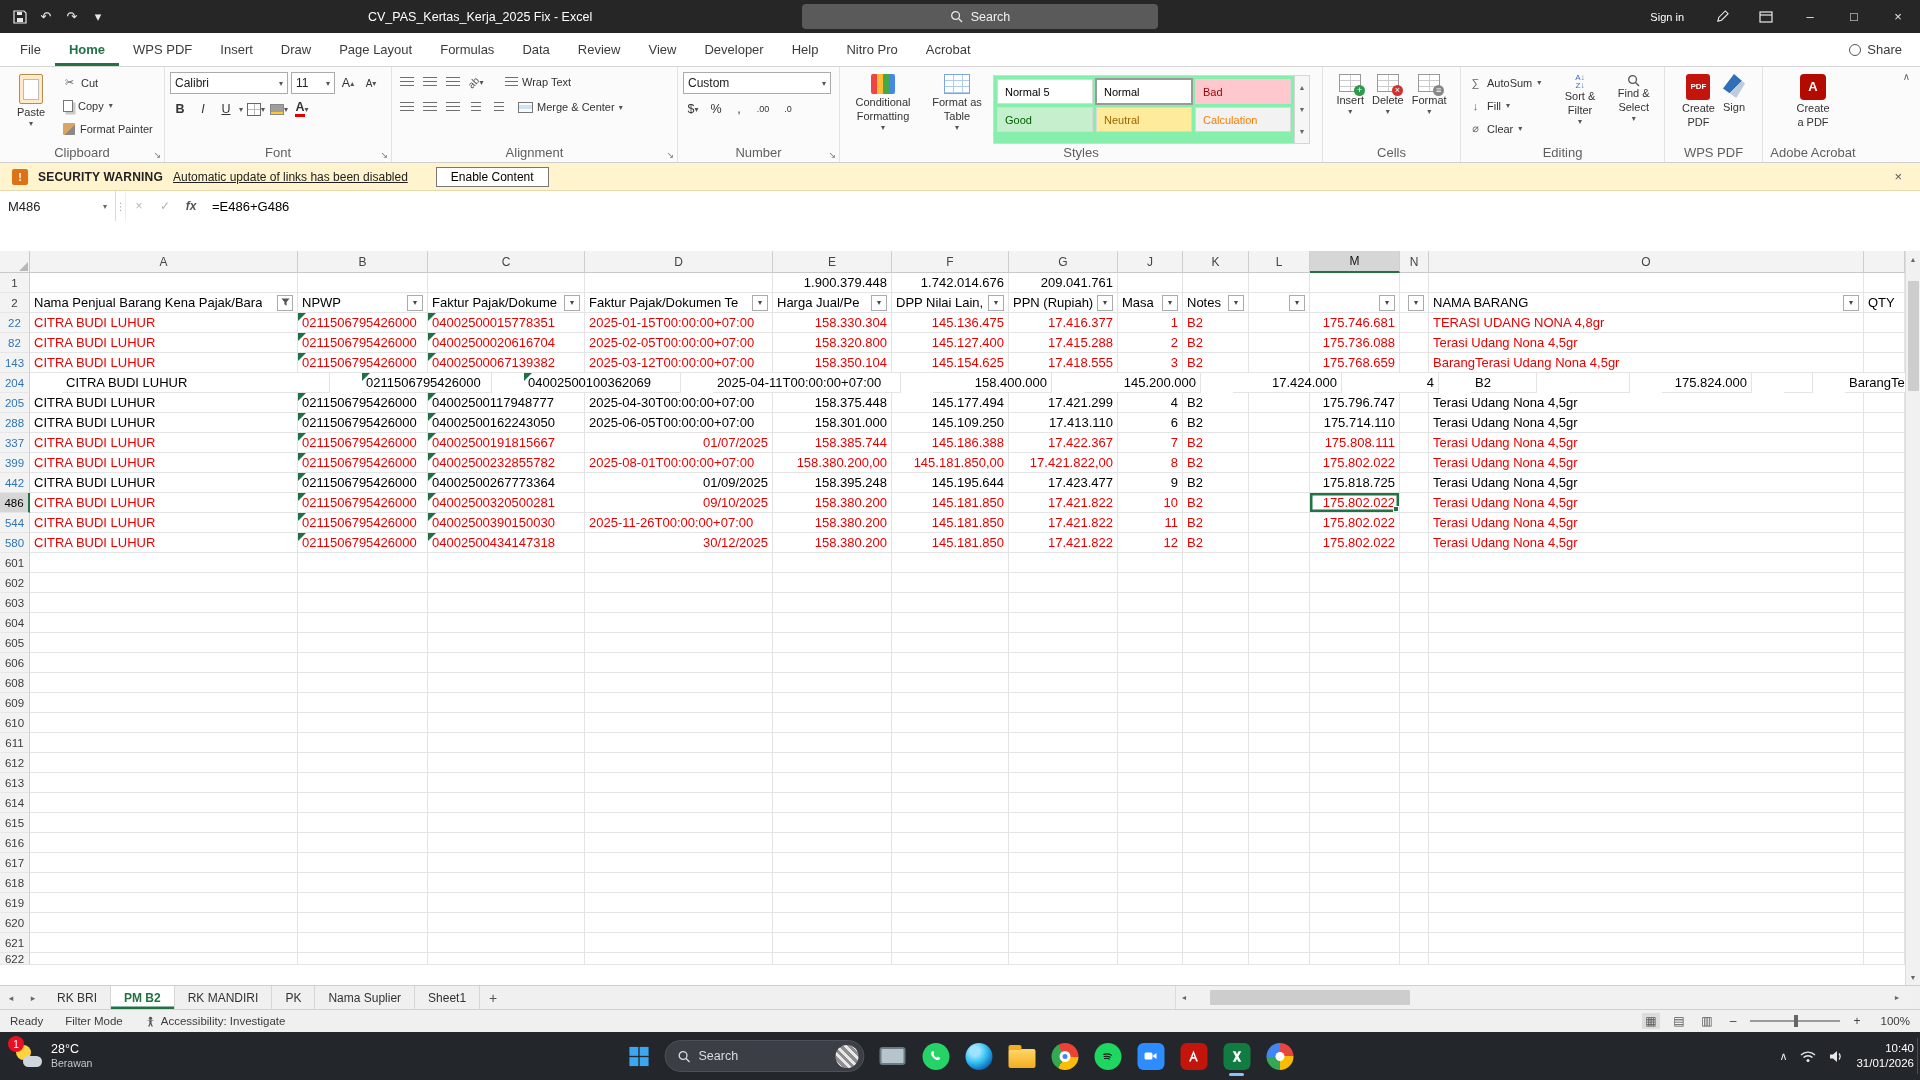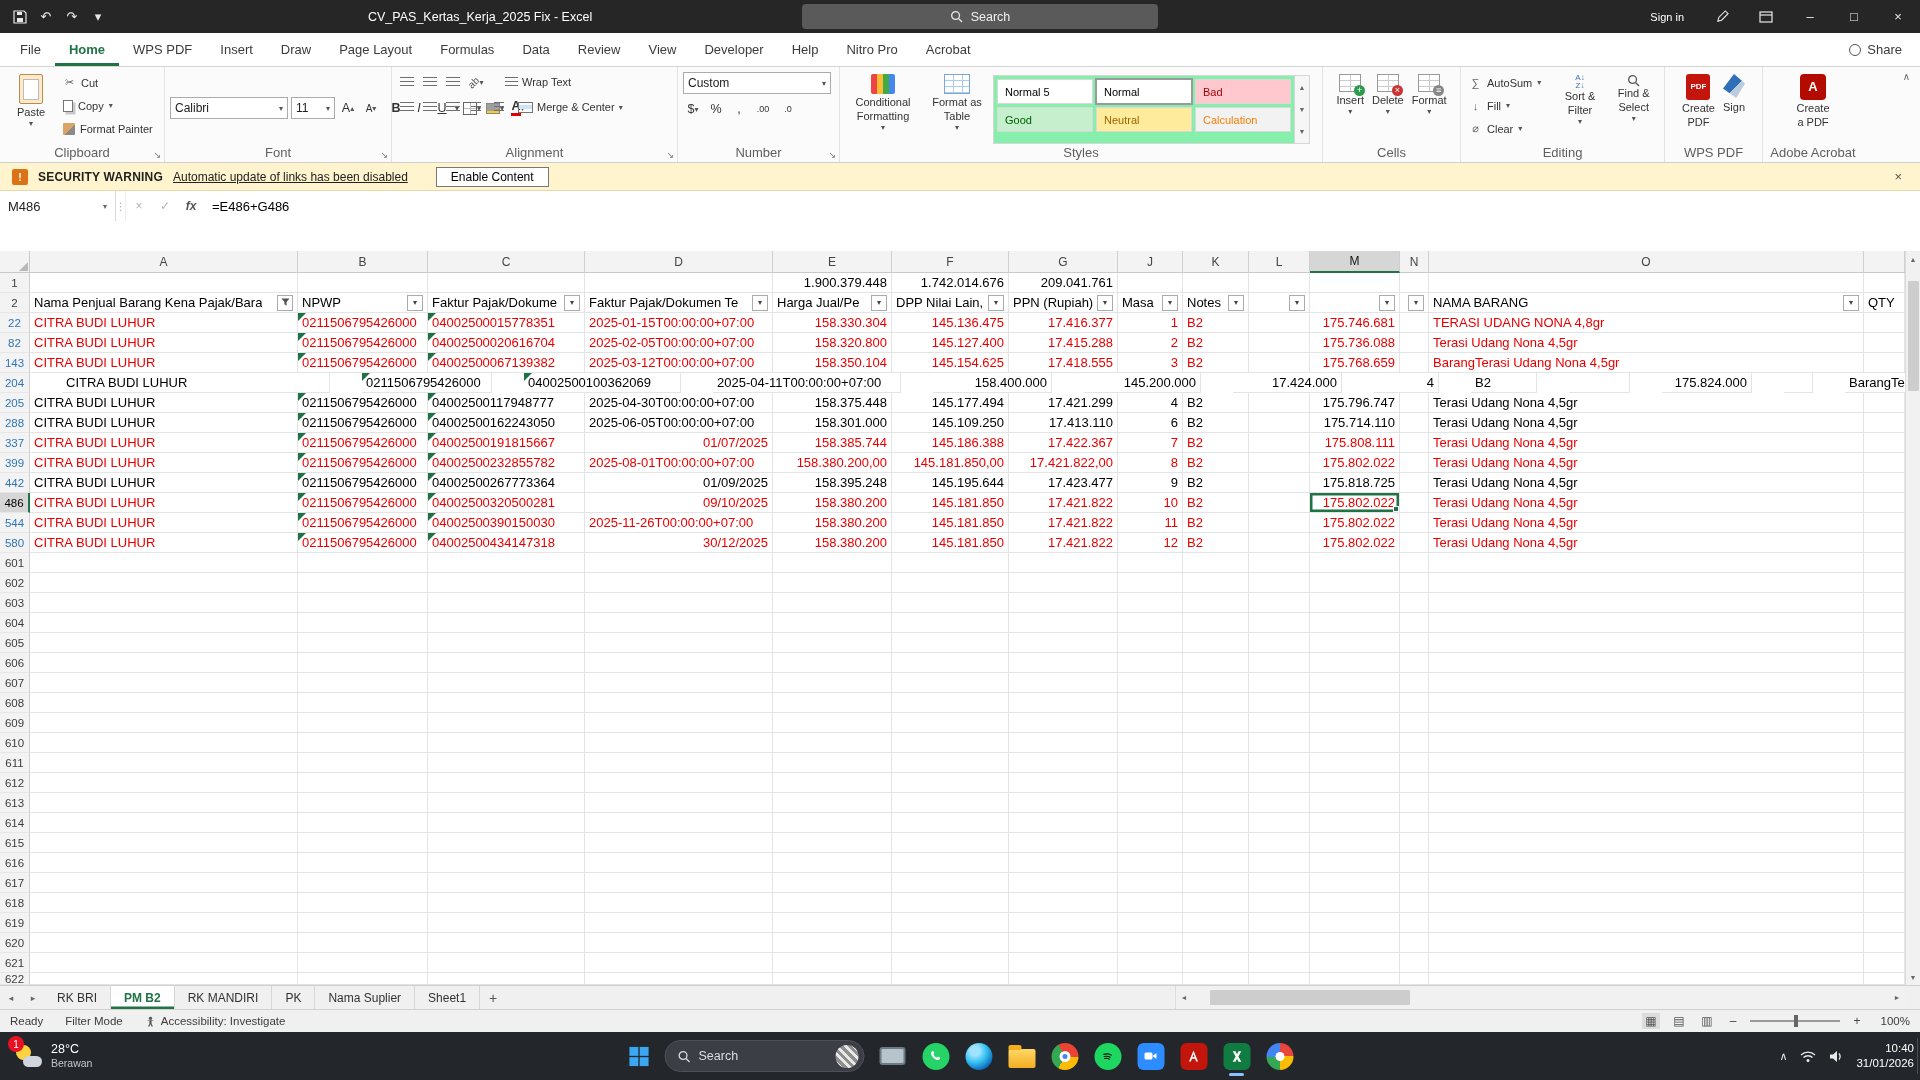--- a/index.html
+++ b/index.html
@@ -274,21 +274,21 @@
             <span class="ic-brush"></span>
             <span>Format Painter</span>
           </div>
       </div>
     </div>
     <div class="rglabel">Clipboard</div>
     <span class="launcher">↘</span>
   </div>
 
   <div class="rgroup" style="width:227px">
-    <div class="rgbody" style="flex-direction:row;gap:5px">
+    <div class="rgbody" style="flex-direction:column;gap:5px">
       <div class="frow">
         <div class="combo" style="width:118px">
             <span>Calibri</span>
             <span class="dd">▾</span>
           </div>
         <div class="combo" style="width:44px">
             <span>11</span>
             <span class="dd">▾</span>
           </div>
         <span class="fbtn2">
@@ -939,37 +939,20 @@
         <div class="gcell"></div>
         <div class="gcell"></div>
         <div class="gcell"></div>
         <div class="gcell"></div>
         <div class="gcell"></div>
         <div class="gcell"></div>
         <div class="gcell"></div>
         <div class="gcell"></div>
       </div>
       <div class="grow" style="grid-template-columns: 30px 268px 130px 157px 188px 119px 117px 109px 65px 66px 61px 90px 29px 435px 41px;">
-        <div class="rnum">607</div>
-        <div class="gcell"></div>
-        <div class="gcell"></div>
-        <div class="gcell"></div>
-        <div class="gcell"></div>
-        <div class="gcell"></div>
-        <div class="gcell"></div>
-        <div class="gcell"></div>
-        <div class="gcell"></div>
-        <div class="gcell"></div>
-        <div class="gcell"></div>
-        <div class="gcell"></div>
-        <div class="gcell"></div>
-        <div class="gcell"></div>
-        <div class="gcell"></div>
-      </div>
-      <div class="grow" style="grid-template-columns: 30px 268px 130px 157px 188px 119px 117px 109px 65px 66px 61px 90px 29px 435px 41px;">
         <div class="rnum">608</div>
         <div class="gcell"></div>
         <div class="gcell"></div>
         <div class="gcell"></div>
         <div class="gcell"></div>
         <div class="gcell"></div>
         <div class="gcell"></div>
         <div class="gcell"></div>
         <div class="gcell"></div>
         <div class="gcell"></div>

